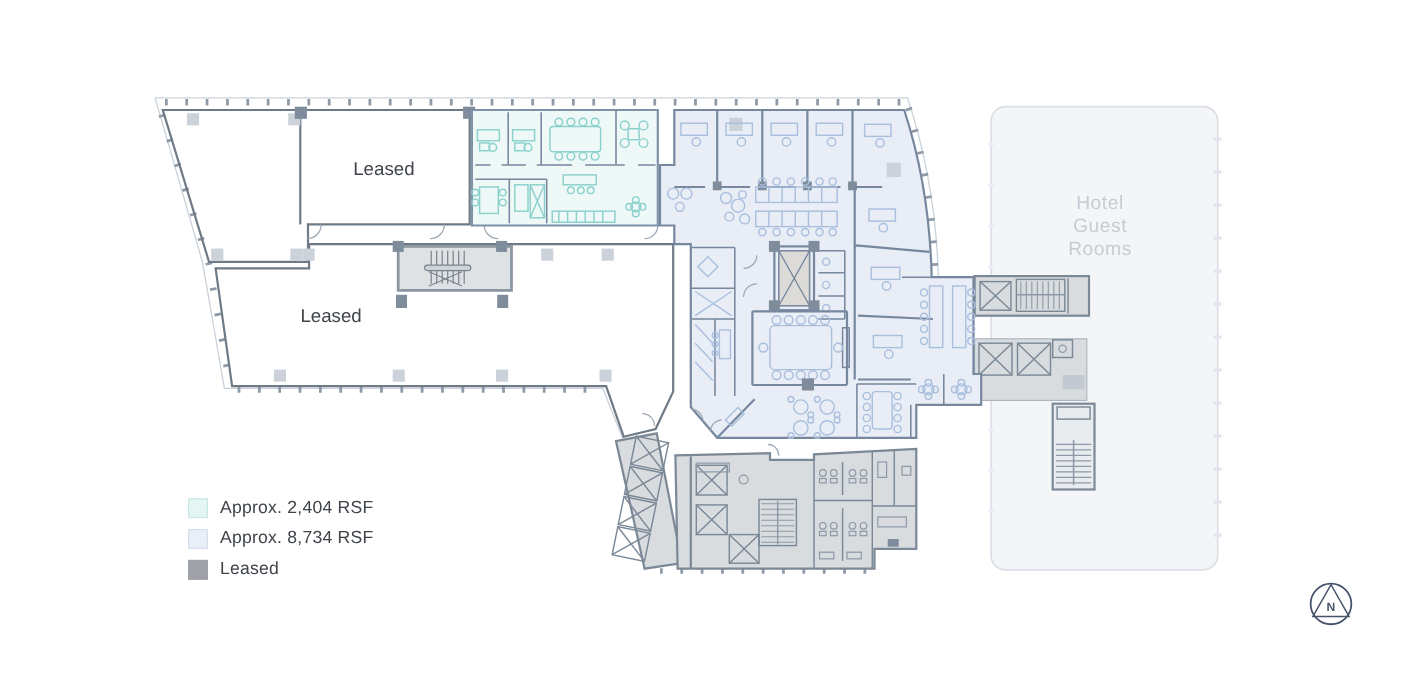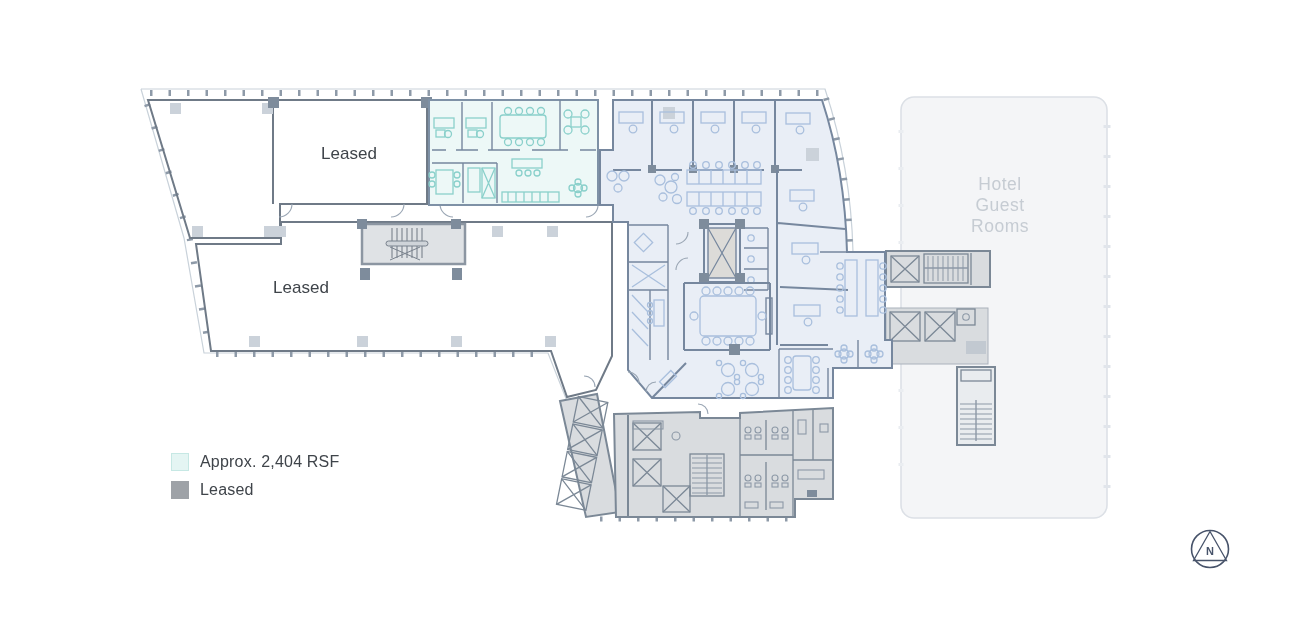--- a/index.html
+++ b/index.html
@@ -445,18 +445,22 @@
     <text x="1210" y="555" text-anchor="middle" font-size="11" font-weight="bold" fill="#47536a">N</text>
   </g>
 </svg>
 
   <div class="legend">
     <div class="legend-row">
       <span class="swatch s-teal"></span>
       <span class="legend-label">Approx. 2,404 RSF</span>
     </div>
     <div class="legend-row">
+      <span class="swatch s-blue"></span>
+      <span class="legend-label">Approx. 8,734 RSF</span>
+    </div>
+    <div class="legend-row">
       <span class="swatch s-gray"></span>
       <span class="legend-label">Leased</span>
     </div>
   </div>
 
 </div>
 
 </body></html>

